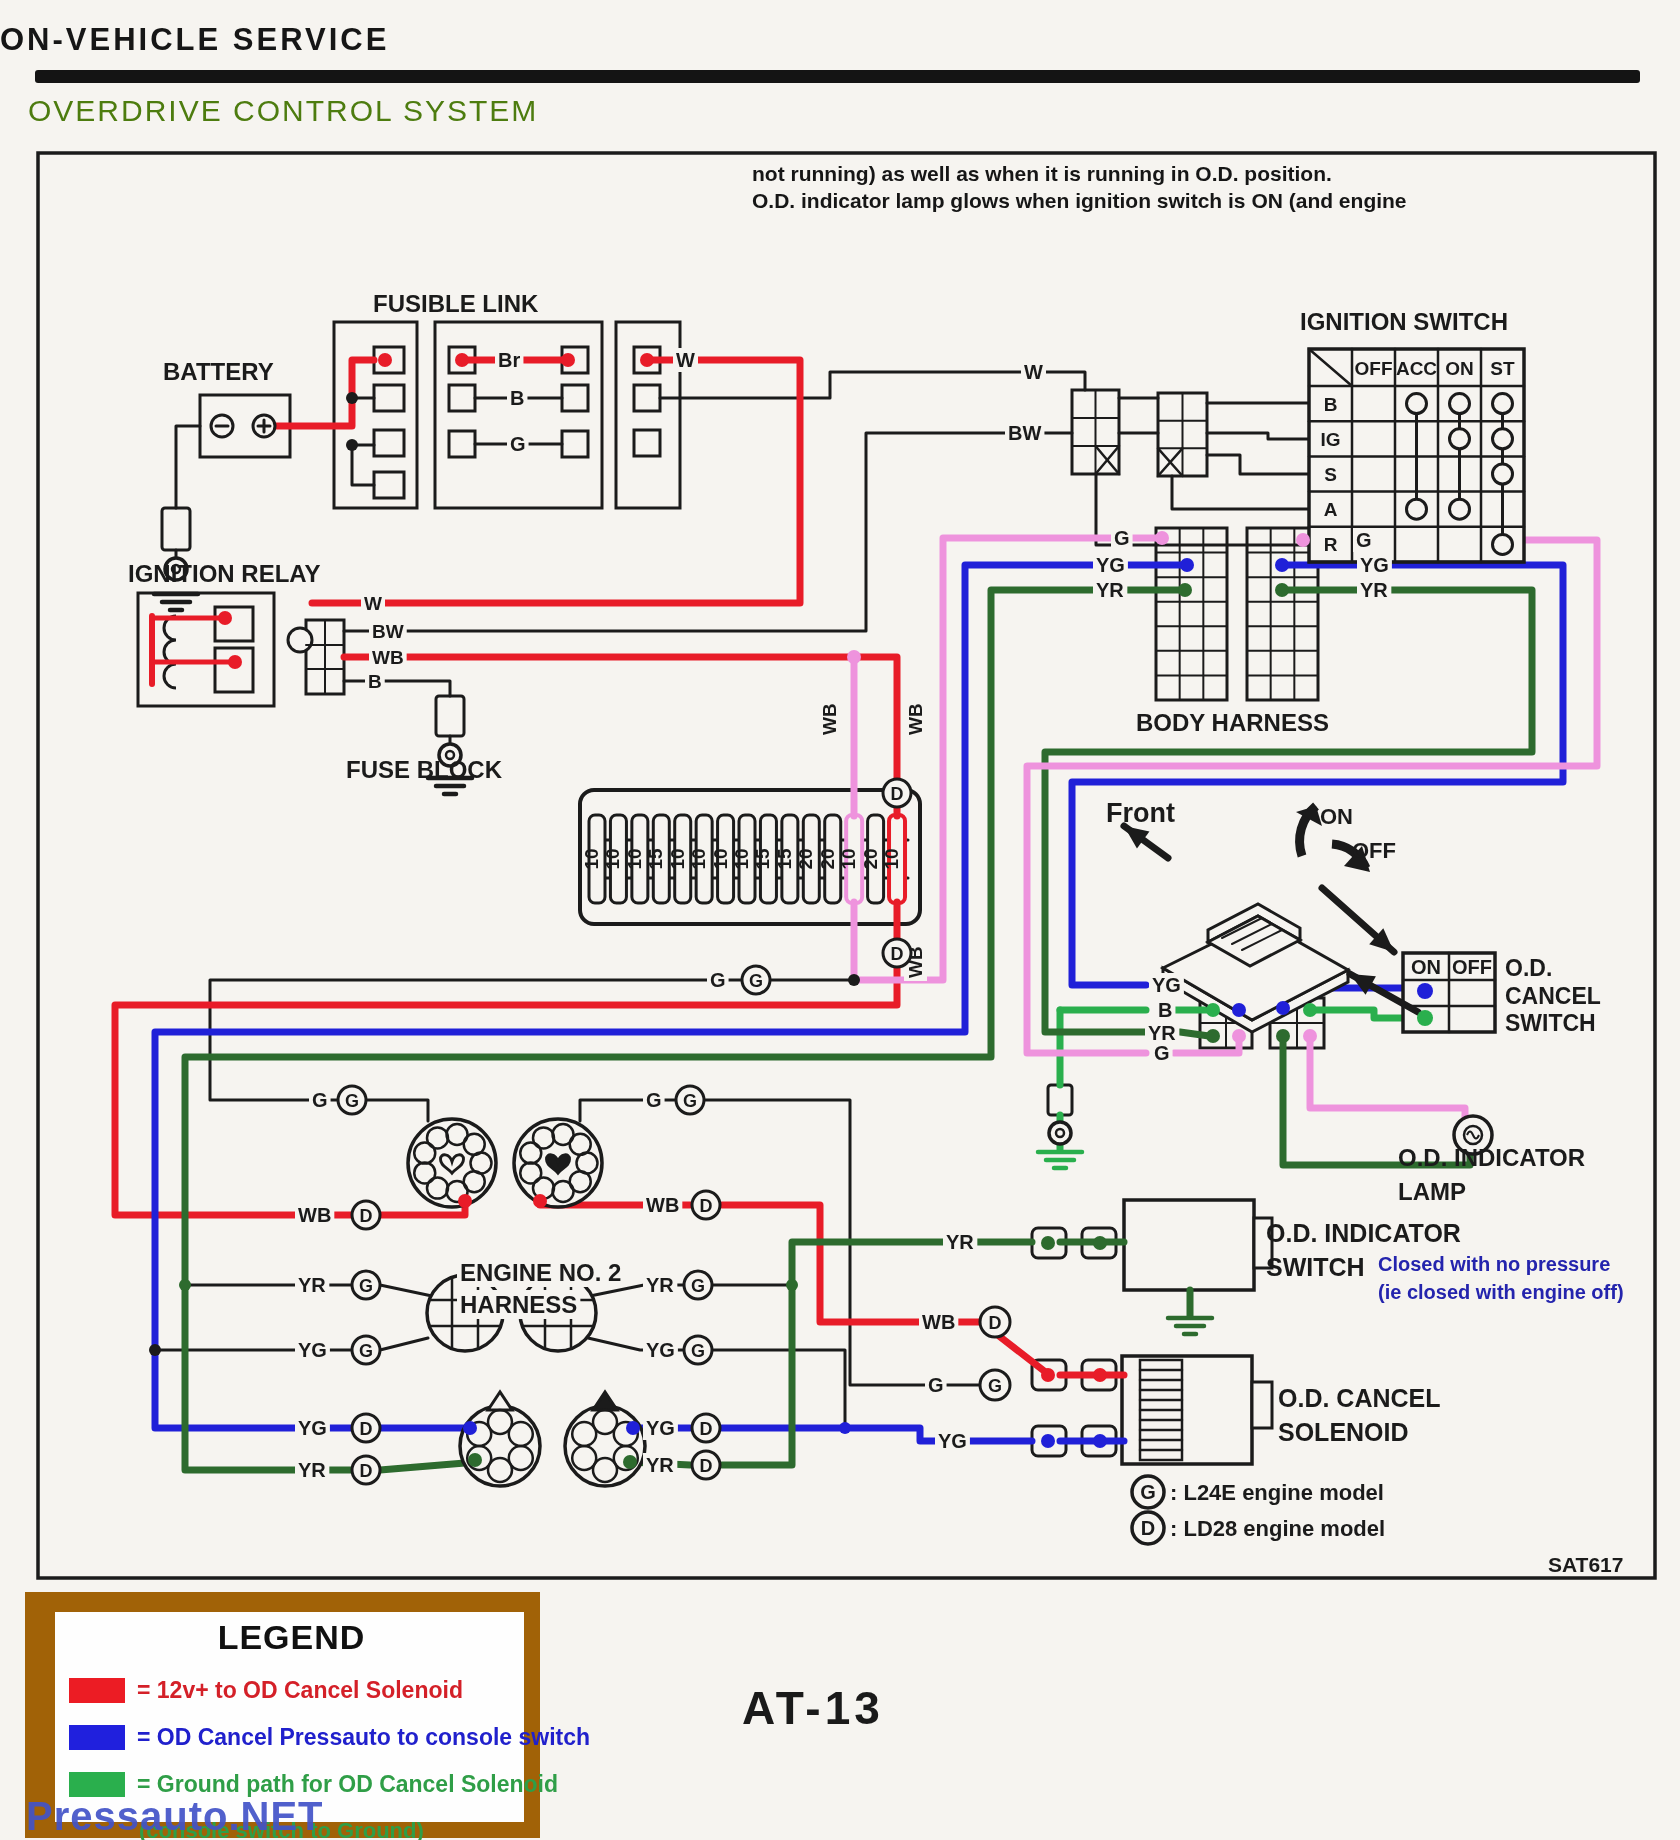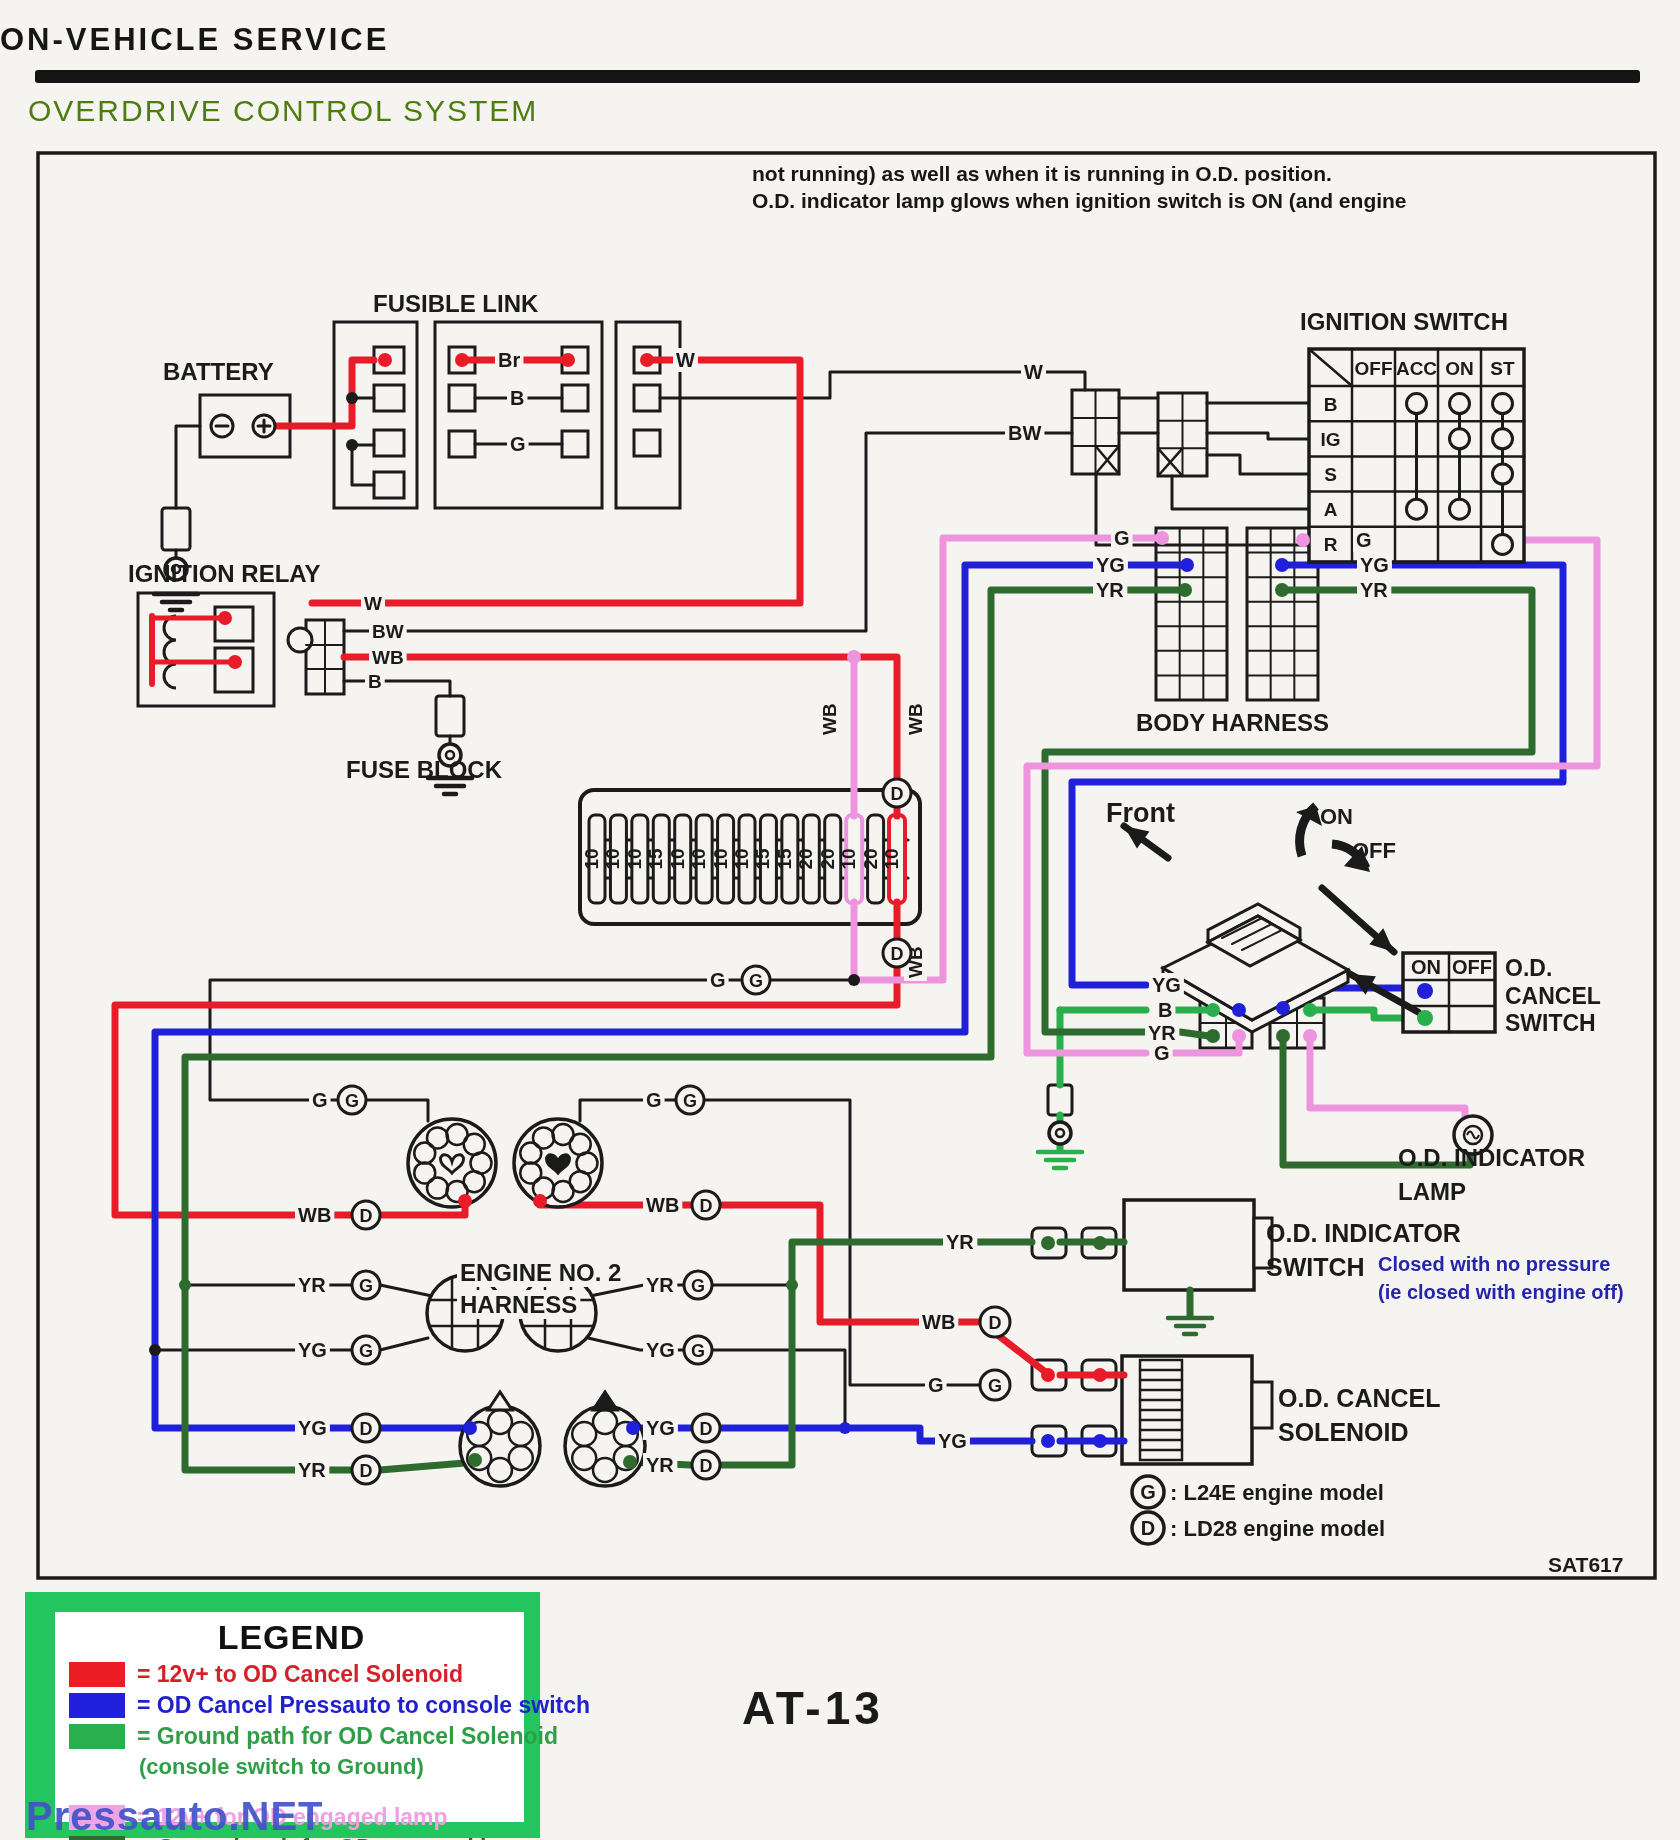--- a/index.html
+++ b/index.html
@@ -4,24 +4,24 @@
 <style>
   html,body{margin:0;padding:0;width:1680px;height:1840px;background:#f6f4f0;
     font-family:"Liberation Sans",sans-serif;overflow:hidden;position:relative;}
   .abs{position:absolute;}
   #page-title{left:0;top:22px;width:1460px;font-size:31px;font-weight:bold;
     letter-spacing:3px;color:#161616;}
   #top-bar{left:35px;top:70px;width:1605px;height:13px;background:#141414;border-radius:3px;}
   #section-title{left:28px;top:94px;font-size:30px;font-weight:normal;letter-spacing:2px;color:#4d7c0f;}
   #note{left:752px;top:160px;width:680px;font-size:21px;font-weight:bold;color:#161616;line-height:27px;}
   #at13{left:742px;top:1638px;font-size:46px;font-weight:bold;letter-spacing:4px;color:#1a1a1a;margin-top:43px;}
-  #legend-box{left:25px;top:1592px;width:515px;height:246px;background:#22c55e;box-sizing:border-box;padding:20px 16px 16px 30px;}
+  #legend-box{left:25px;top:1592px;width:515px;height:246px;background:#a16207;box-sizing:border-box;padding:20px 16px 16px 30px;}
   #legend-inner{background:#fefefe;width:100%;height:100%;box-sizing:border-box;padding:6px 10px 6px 14px;}
   #legend-title{text-align:center;font-size:34px;font-weight:bold;color:#111;letter-spacing:1px;margin:0 0 4px 0;}
-  .lg-row{display:flex;align-items:center;margin:4px 0;}
+  .lg-row{display:flex;align-items:center;margin:20px 0;}
   .lg-swatch{width:56px;height:25px;margin-right:12px;flex:none;}
   .lg-text{font-size:23px;font-weight:bold;white-space:nowrap;}
   .lg-sub{font-size:22px;font-weight:bold;margin-left:70px;white-space:nowrap;}
   .lg-gap{margin-top:24px;}
   #watermark{left:26px;top:1794px;font-size:40px;font-weight:bold;color:#4353c8;opacity:.92;letter-spacing:1px;}
   svg text{font-family:"Liberation Sans",sans-serif;}
 </style>
 </head>
 <body>
 

